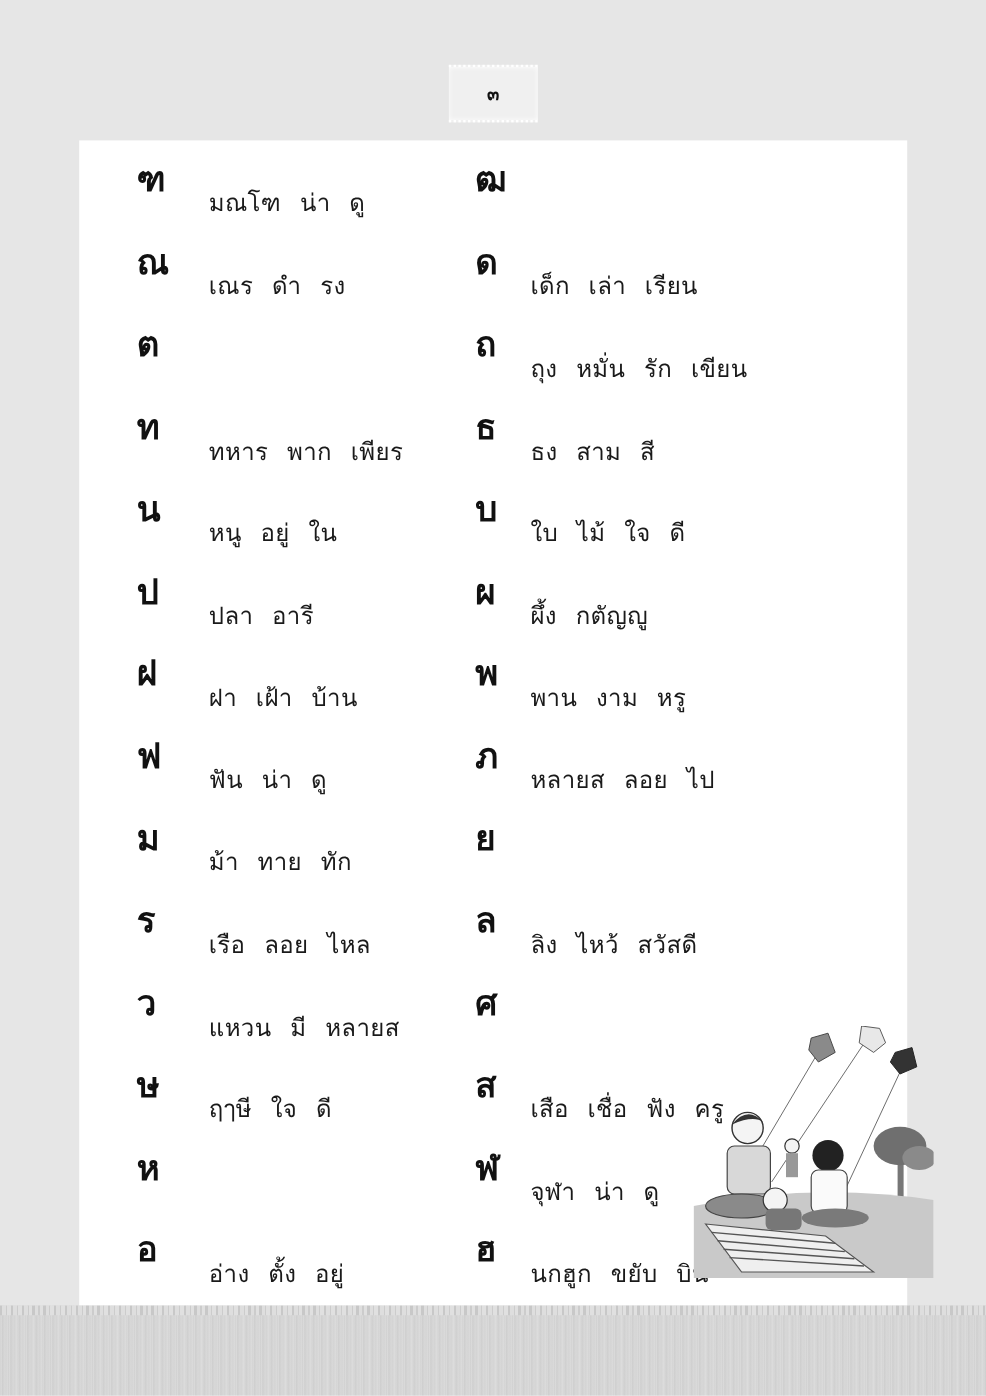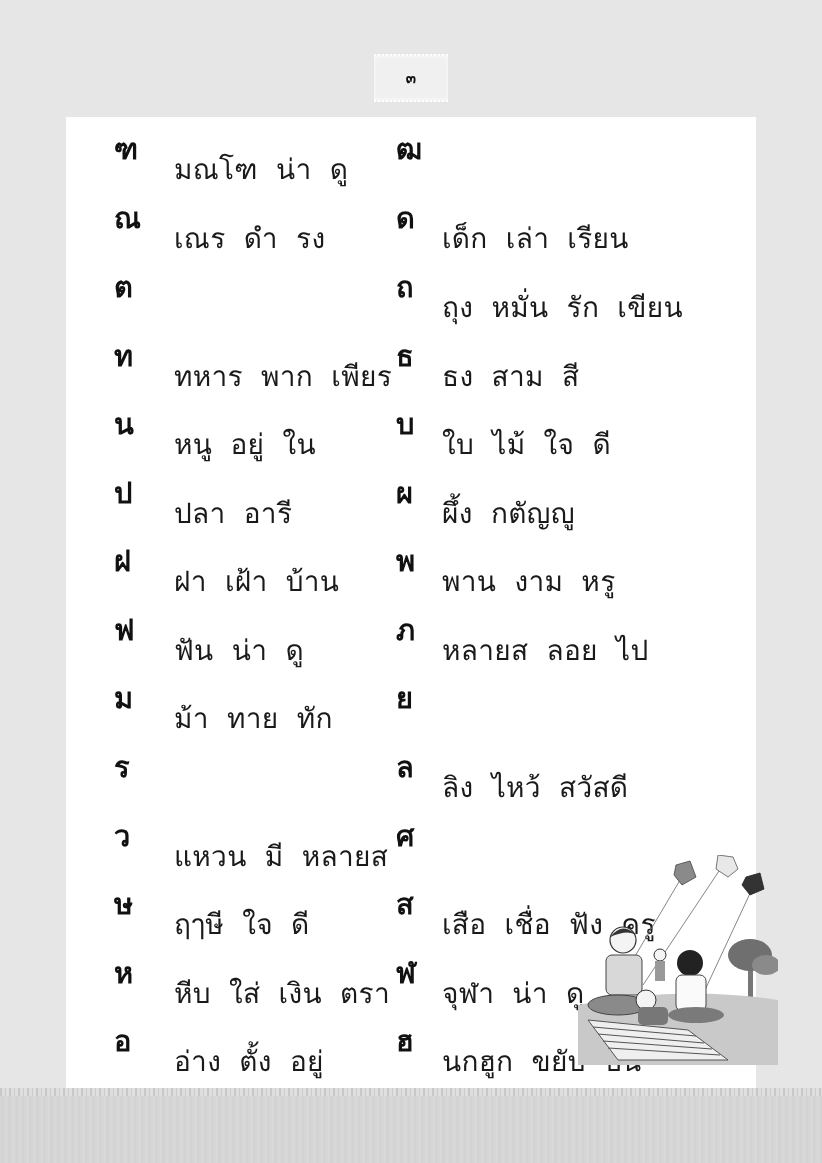--- a/index.html
+++ b/index.html
@@ -35,21 +35,21 @@
   .row {
     position: absolute; height: 60px; display: flex; align-items: center; white-space: nowrap;
   }
   .letter {
     font-weight: bold; font-size: 29px; color: #111;
     display: inline-block;
   }
   .col.left .letter { width: 60px; }
   .col.right .letter { width: 46px; }
   .words {
-    font-size: 28px; color: #1a1a1a; word-spacing: 9px; letter-spacing: 0.3px; margin-top: 40px;
+    font-size: 20px; color: #1a1a1a; word-spacing: 9px; letter-spacing: 0.3px; margin-top: 40px;
   }
   .illustration {
     position: absolute; left: 578px; top: 855px; width: 200px; height: 210px;
   }
 </style>
 </head>
 <body>
 
 <div class="page-tag">
   <span>๓</span>
@@ -87,32 +87,32 @@
     <div class="row" style="top:483px">
         <span class="letter">ฟ</span>
         <span class="words">ฟัน น่า ดู</span>
       </div>
     <div class="row" style="top:551px">
         <span class="letter">ม</span>
         <span class="words">ม้า ทาย ทัก</span>
       </div>
     <div class="row" style="top:620px">
         <span class="letter">ร</span>
+        <span class="words">เรือ ลอย ไหล</span>
       </div>
     <div class="row" style="top:689px">
         <span class="letter">ว</span>
         <span class="words">แหวน มี หลายส</span>
       </div>
     <div class="row" style="top:757px">
         <span class="letter">ษ</span>
         <span class="words">ฤๅษี ใจ ดี</span>
       </div>
     <div class="row" style="top:826px">
         <span class="letter">ห</span>
-        <span class="words">หีบ ใส่ เงิน ตรา</span>
       </div>
     <div class="row" style="top:894px">
         <span class="letter">อ</span>
         <span class="words">อ่าง ตั้ง อยู่</span>
       </div>
   </div>
 
   <div class="col right">
     <div class="row" style="top:2px">
         <span class="letter">ฒ</span>

